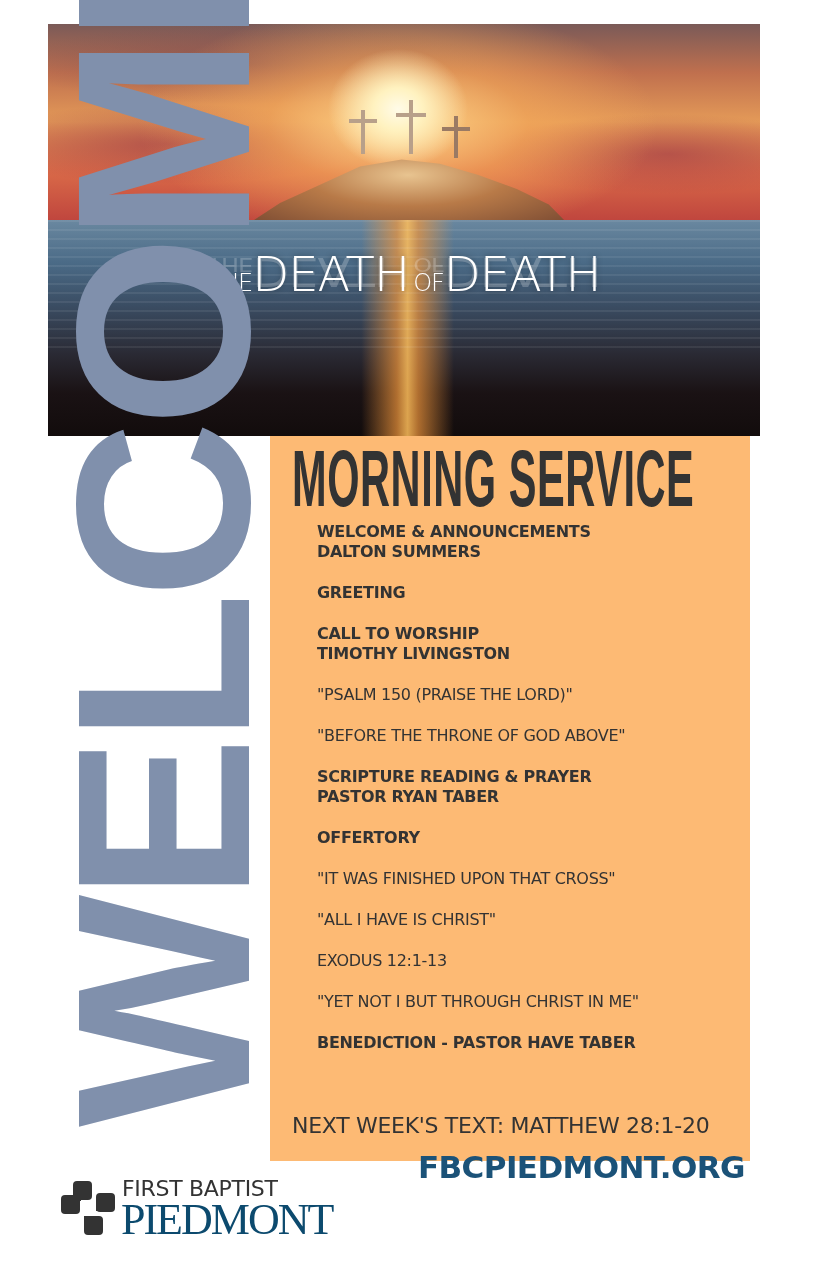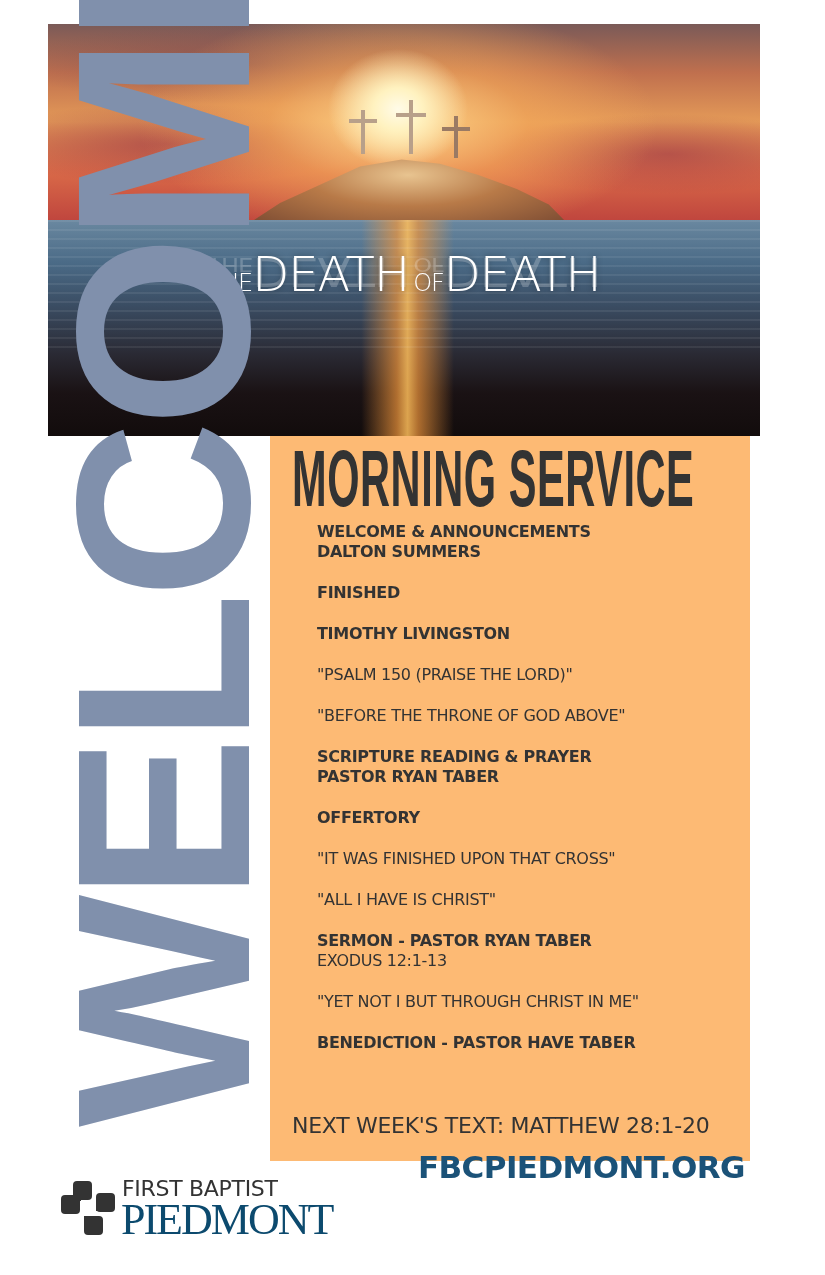--- a/index.html
+++ b/index.html
@@ -118,23 +118,24 @@
 </div>
 
 <div class="panel">
   <div class="panel-title">MORNING SERVICE</div>
   <div class="items">
     <div class="item">
       <span class="line b">WELCOME &amp; ANNOUNCEMENTS</span>
       <span class="line b">DALTON SUMMERS</span>
     </div>
     <div class="item">
-      <span class="line b">FINISHED</span>
+      <span class="line b">GREETING</span>
     </div>
     <div class="item">
+      <span class="line b">CALL TO WORSHIP</span>
       <span class="line b">TIMOTHY LIVINGSTON</span>
     </div>
     <div class="item">
       <span class="line n">"PSALM 150 (PRAISE THE LORD)"</span>
     </div>
     <div class="item">
       <span class="line n">"BEFORE THE THRONE OF GOD ABOVE"</span>
     </div>
     <div class="item">
       <span class="line b">SCRIPTURE READING &amp; PRAYER</span>
@@ -143,21 +144,20 @@
     <div class="item">
       <span class="line b">OFFERTORY</span>
     </div>
     <div class="item">
       <span class="line n">"IT WAS FINISHED UPON THAT CROSS"</span>
     </div>
     <div class="item">
       <span class="line n">"ALL I HAVE IS CHRIST"</span>
     </div>
     <div class="item">
-      <span class="line b">SERMON - PASTOR RYAN TABER</span>
       <span class="line n">EXODUS 12:1-13</span>
     </div>
     <div class="item">
       <span class="line n">"YET NOT I BUT THROUGH CHRIST IN ME"</span>
     </div>
     <div class="item">
       <span class="line b">BENEDICTION - PASTOR HAVE TABER</span>
     </div>
   </div>
   <div class="next">NEXT WEEK'S TEXT: MATTHEW 28:1-20</div>

